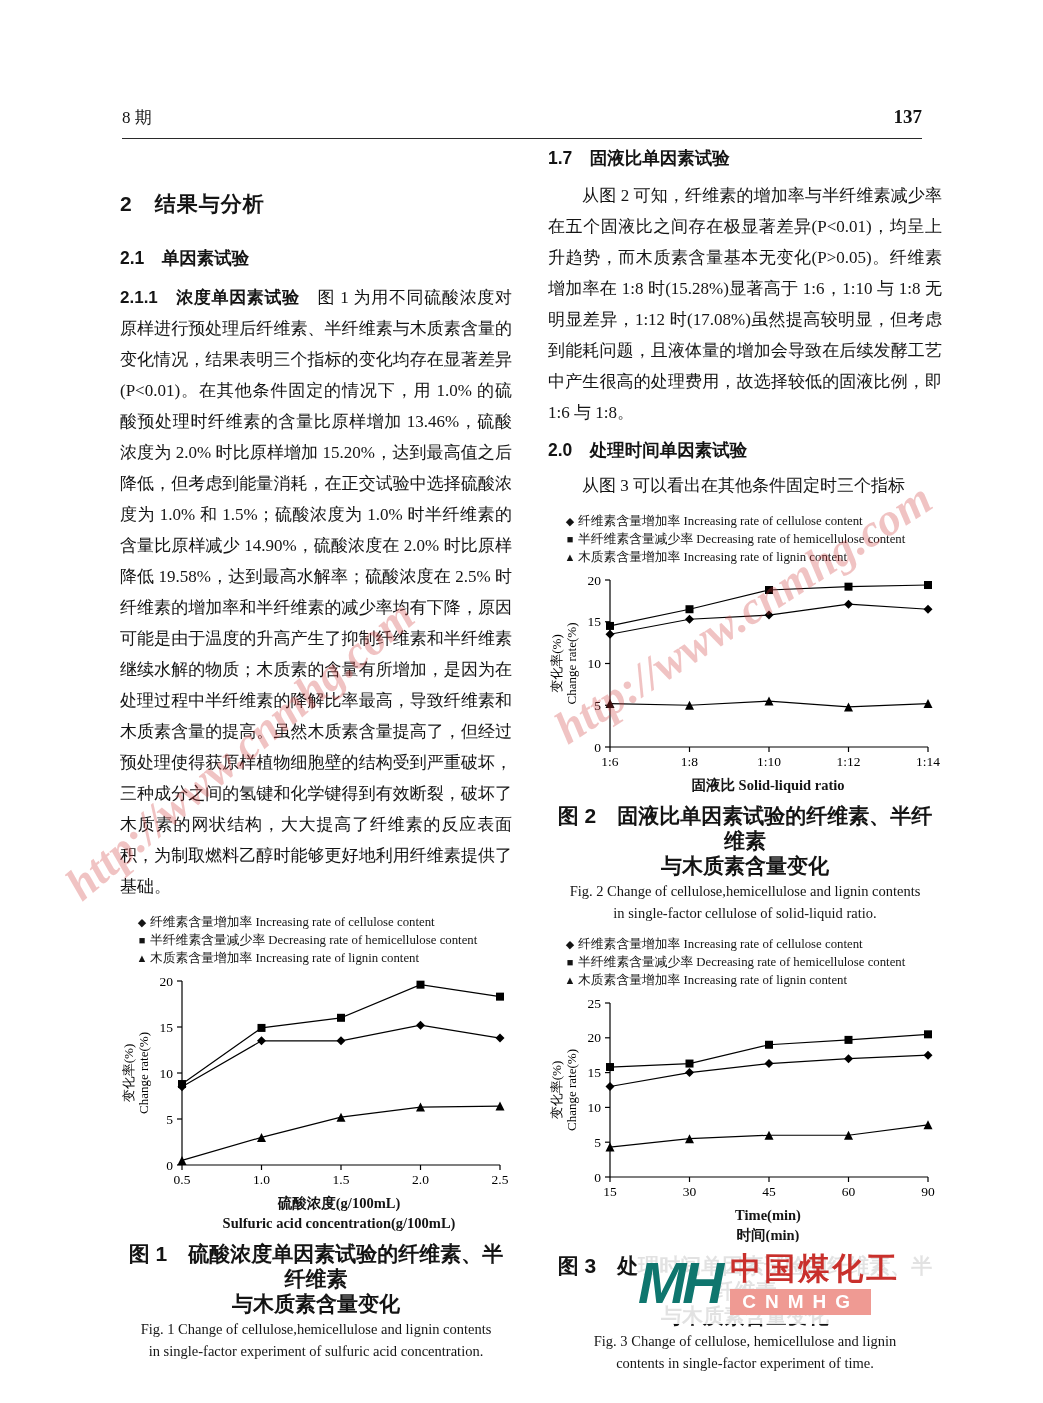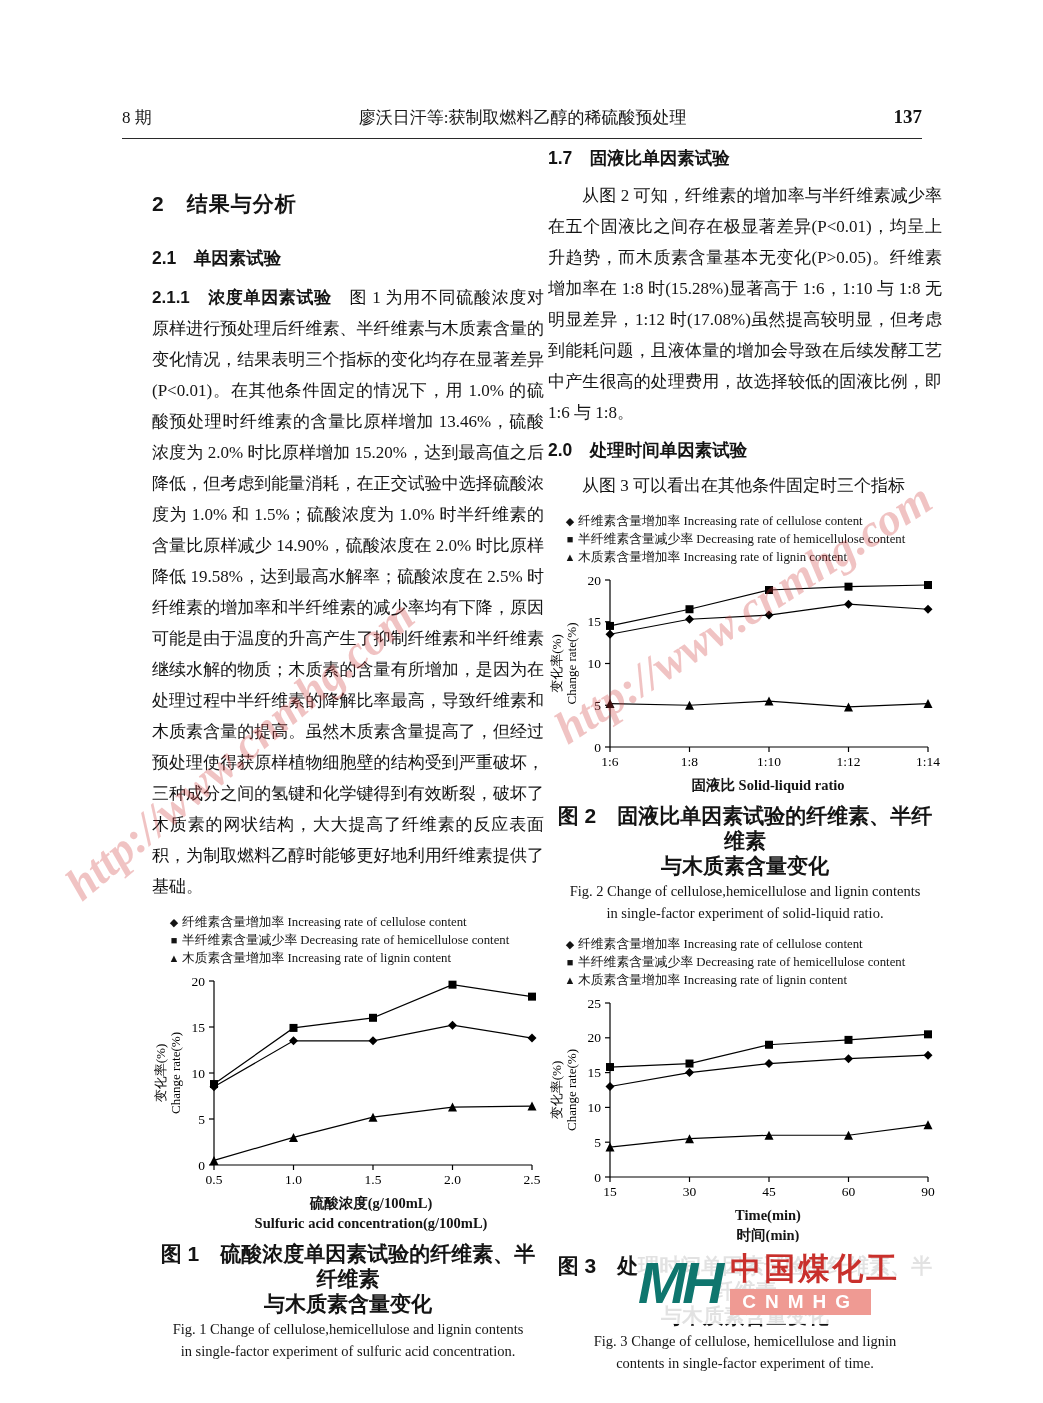--- a/index.html
+++ b/index.html
@@ -7,21 +7,21 @@
   body { background:#fbfbf9; }
   .page { position:relative; width:1043px; height:1403px; background:#ffffff; overflow:hidden;
           font-family:"Liberation Serif","DejaVu Serif",serif; color:#141414; }
 
   .pg-header { position:absolute; top:106px; left:122px; width:800px;
                display:flex; justify-content:space-between; align-items:baseline; font-size:17px; }
   .pg-header .pgnum { font-weight:bold; font-size:19px; }
   .header-rule { position:absolute; top:138px; left:122px; width:800px; border-top:1.5px solid #2a2a2a; }
 
   .col { position:absolute; }
-  .col-left  { left:120px; top:168px; width:392px;margin-left:32px; }
+  .col-left  { left:120px; top:168px; width:392px; }
   .col-right { left:548px; top:146px; width:394px; }
 
   h1.sec { font-family:"Liberation Sans","DejaVu Sans",sans-serif; font-size:21px; line-height:28px;
            margin:22px 0 28px 0; font-weight:bold; letter-spacing:1px; }
   h2.sub { font-family:"Liberation Sans","DejaVu Sans",sans-serif; font-size:17.5px; line-height:24px;
            margin:0 0 12px 0; font-weight:bold; }
   .col-right h2.sub { margin-bottom:10px; }
   h2.sub.mt { margin-top:10px; margin-bottom:8px; }
 
   p.body { font-size:17px; line-height:31px; text-align:justify; }
@@ -59,21 +59,20 @@
              font-size:19px; line-height:26px; color:#ffffff; background:#ef9a93;
              letter-spacing:9px; padding:0 12px; align-self:flex-start; }
 </style>
 </head>
 <body>
 
 <div class="page">
 
   <div class="pg-header">
     <span>8 期</span>
-    <span>廖沃日汗等:获制取燃料乙醇的稀硫酸预处理</span>
     <span class="pgnum">137</span>
   </div>
   <div class="header-rule"></div>
 
   <div class="col col-left">
     <h1 class="sec">2　结果与分析</h1>
     <h2 class="sub">2.1　单因素试验</h2>
     <p class="body"><b>2.1.1　浓度单因素试验</b><span>　图 1 为用不同硫酸浓度对原样进行预处理后纤维素、半纤维素与木质素含量的变化情况，结果表明三个指标的变化均存在显著差异(P&lt;0.01)。在其他条件固定的情况下，用 1.0% 的硫酸预处理时纤维素的含量比原样增加 13.46%，硫酸浓度为 2.0% 时比原样增加 15.20%，达到最高值之后降低，但考虑到能量消耗，在正交试验中选择硫酸浓度为 1.0% 和 1.5%；硫酸浓度为 1.0% 时半纤维素的含量比原样减少 14.90%，硫酸浓度在 2.0% 时比原样降低 19.58%，达到最高水解率；硫酸浓度在 2.5% 时纤维素的增加率和半纤维素的减少率均有下降，原因可能是由于温度的升高产生了抑制纤维素和半纤维素继续水解的物质；木质素的含量有所增加，是因为在处理过程中半纤维素的降解比率最高，导致纤维素和木质素含量的提高。虽然木质素含量提高了，但经过预处理使得获原样植物细胞壁的结构受到严重破坏，三种成分之间的氢键和化学键得到有效断裂，破坏了木质素的网状结构，大大提高了纤维素的反应表面积，为制取燃料乙醇时能够更好地利用纤维素提供了基础。</span></p>
 
     <div class="legend">
@@ -198,21 +197,21 @@
       </svg>
     <div class="xlab">
       <div>固液比 Solid-liquid ratio</div>
     </div>
     <div class="cap-cn">
       <div>图 2　固液比单因素试验的纤维素、半纤维素</div>
       <div>与木质素含量变化</div>
     </div>
     <div class="cap-en">
       <div>Fig. 2  Change of cellulose,hemicellulose and lignin contents</div>
-      <div>in single-factor experiment of solid-liquid ratio.</div>
+      <div>in single-factor cellulose of solid-liquid ratio.</div>
     </div>
 
     <div class="legend">
       <div class="lg-row"><span class="lg-marker">◆</span><span>纤维素含量增加率 Increasing rate of cellulose content</span></div>
       <div class="lg-row"><span class="lg-marker">■</span><span>半纤维素含量减少率 Decreasing rate of hemicellulose content</span></div>
       <div class="lg-row"><span class="lg-marker">▲</span><span>木质素含量增加率 Increasing rate of lignin content</span></div>
     </div>
 
     <svg class="chart" width="396" height="212">
         <line x1="62" y1="10" x2="62" y2="184" stroke="#000" stroke-width="1.2"></line>

